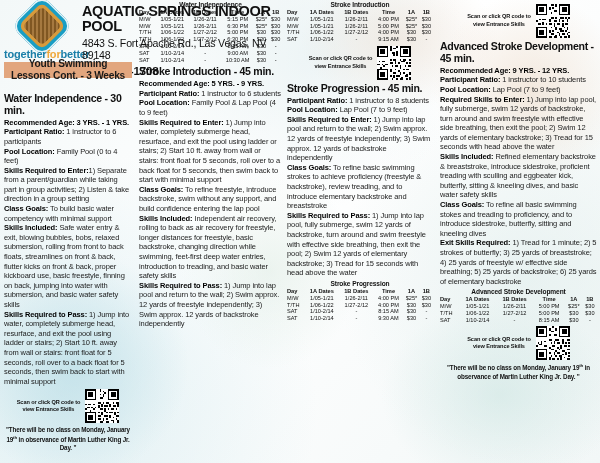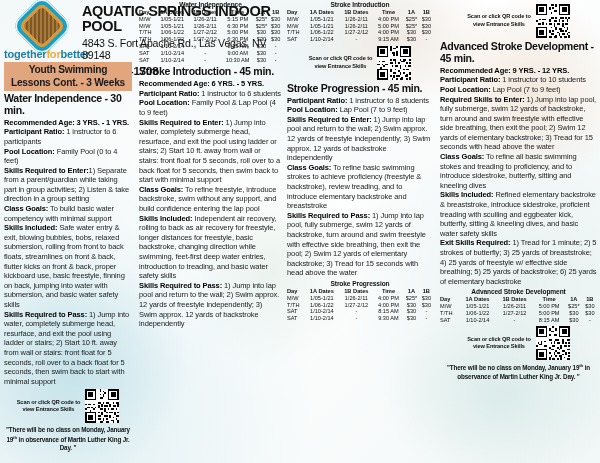--- a/index.html
+++ b/index.html
@@ -48,21 +48,21 @@
     font-size:11px; font-weight:bold; letter-spacing:-.2px; white-space:nowrap; }
   .tg-1 { color:#1b7fa8; } .tg-2 { color:#f0a93c; } .tg-3 { color:#1b7fa8; }
 
   #title-block { position:absolute; left:82px; top:4px; width:210px; }
   .org-name { font-size:14.5px; font-weight:bold; color:#111; letter-spacing:-0.35px;
     font-family:"Liberation Sans", sans-serif; line-height:1.05; }
   .org-addr { font-size:10.6px; color:#111; margin-top:3px; letter-spacing:-0.2px; }
   .org-phone { font-size:11.6px; font-weight:bold; color:#111; margin-top:3px; letter-spacing:-0.2px; }
 
   
-  #banner { position:absolute; left:4px; top:62px; width:128px; height:29px;
+  #banner { position:absolute; left:4px; top:62px; width:128px; height:16px;
     background:#e2a67e; display:flex; flex-direction:column;
     align-items:center; justify-content:center; }
   #banner div { font-size:10.2px; font-weight:bold; color:#1a1a1a; line-height:1.18;
     letter-spacing:-0.25px; text-align:center; }
 
   
   .col { position:absolute; top:0; }
   #col1 { left:4px; top:93px; width:128px; }
   #col2 { left:139px; top:0px; width:143px; }
   #col3 { left:287px; top:0px; width:146px; }
@@ -292,21 +292,21 @@
               <td>10:30 AM</td>
               <td>$30</td>
               <td>-</td>
             </tr>
         </tbody>
       </table>
     </div>
 
     <div class="sect-title" style="margin-top:3px;">Stroke Introduction - 45 min.</div>
     <div class="body">
-      <p><b>Recommended Age:</b><b> 6 YRS. - 5 YRS.</b></p>
+      <p><b>Recommended Age:</b><b> 5 YRS. - 9 YRS.</b></p>
       <p><b>Participant Ratio:</b><span> 1 instructor to 6 students</span></p>
       <p><b>Pool Location:</b><span> Family Pool &amp; Lap Pool (4 to 9 feet)</span></p>
       <p><b>Skills Required to Enter:</b><span> 1) Jump into water, completely submerge head, resurface, and exit the pool using ladder or stairs; 2) Start 10 ft. away from wall or stairs: front float for 5 seconds, roll over to a back float for 5 seconds, then swim back to start with minimal support</span></p>
       <p><b>Class Goals:</b><span> To refine freestyle, introduce backstroke, swim without any support, and build confidence entering the lap pool</span></p>
       <p><b>Skills Included:</b><span> Independent air recovery, rolling to back as air recovery for freestyle, longer distances for freestyle, basic backstroke, changing direction while swimming, feet-first deep water entries, introduction to treading, and basic water safety skills</span></p>
       <p><b>Skills Required to Pass:</b><span> 1) Jump into lap pool and return to the wall; 2) Swim approx. 12 yards of freestyle independently; 3) Swim approx. 12 yards of backstroke independently</span></p>
     </div>
   </div>
 
   <div class="col" id="col3">
@@ -575,22 +575,22 @@
         </svg>
       </div>
     </div>
 
     <div class="sect-title">Advanced Stroke Development - 45 min.</div>
     <div class="body">
       <p><b>Recommended Age:</b><b> 9 YRS. - 12 YRS.</b></p>
       <p><b>Participant Ratio:</b><span> 1 instructor to 10 students</span></p>
       <p><b>Pool Location:</b><span> Lap Pool (7 to 9 feet)</span></p>
       <p><b>Required Skills to Enter:</b><span> 1) Jump into lap pool, fully submerge, swim 12 yards of backstroke, turn around and swim freestyle with effective side breathing, then exit the pool; 2) Swim 12 yards of elementary backstroke; 3) Tread for 15 seconds with head above the water</span></p>
+      <p><b>Skills Included:</b><span> Refined elementary backstroke &amp; breaststroke, introduce sidestroke, proficient treading with sculling and eggbeater kick, butterfly, sitting &amp; kneeling dives, and basic water safety skills</span></p>
       <p><b>Class Goals:</b><span> To refine all basic swimming stokes and treading to proficiency, and to introduce sidestroke, butterfly, sitting and kneeling dives</span></p>
-      <p><b>Skills Included:</b><span> Refined elementary backstroke &amp; breaststroke, introduce sidestroke, proficient treading with sculling and eggbeater kick, butterfly, sitting &amp; kneeling dives, and basic water safety skills</span></p>
       <p><b>Exit Skills Required:</b><span> 1) Tread for 1 minute; 2) 5 strokes of butterfly; 3) 25 yards of breaststroke; 4) 25 yards of freestyle w/ effective side breathing; 5) 25 yards of backstroke; 6) 25 yards of elementary backstroke</span></p>
     </div>
 
     <div class="tbl-wrap" style="margin-top:2px;">
       <div class="tbl-cap">Advanced Stroke Development</div>
       <table class="sched">
         <thead>
             <tr>
           <th class="l">Day</th>
           <th>1A Dates</th>

